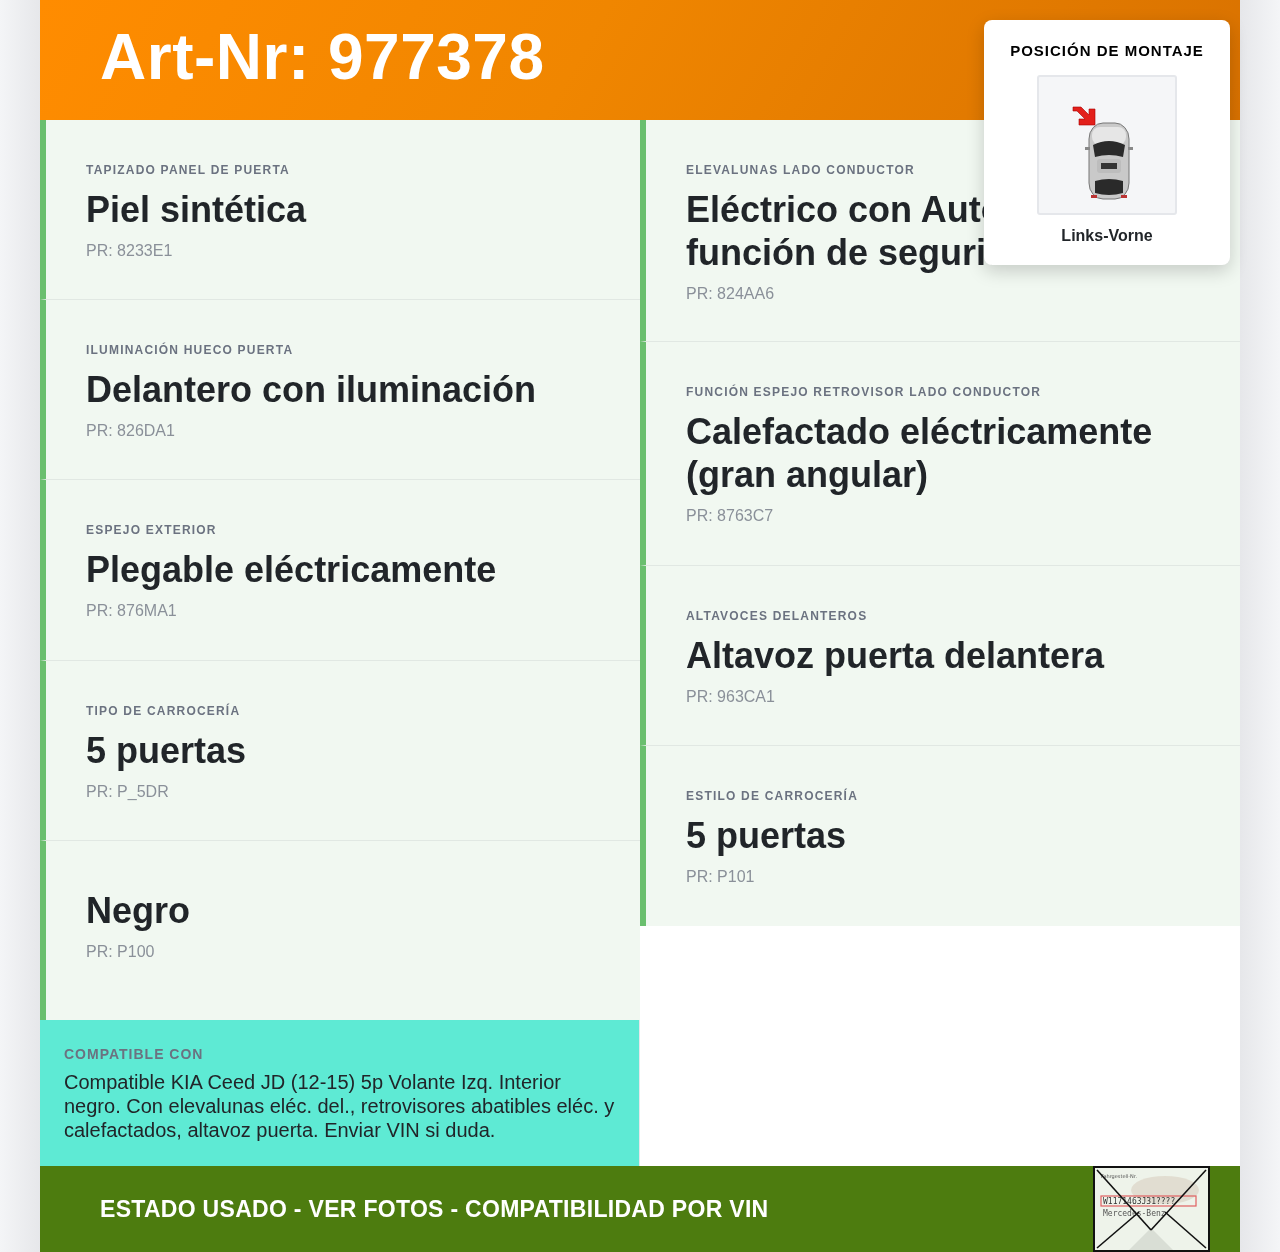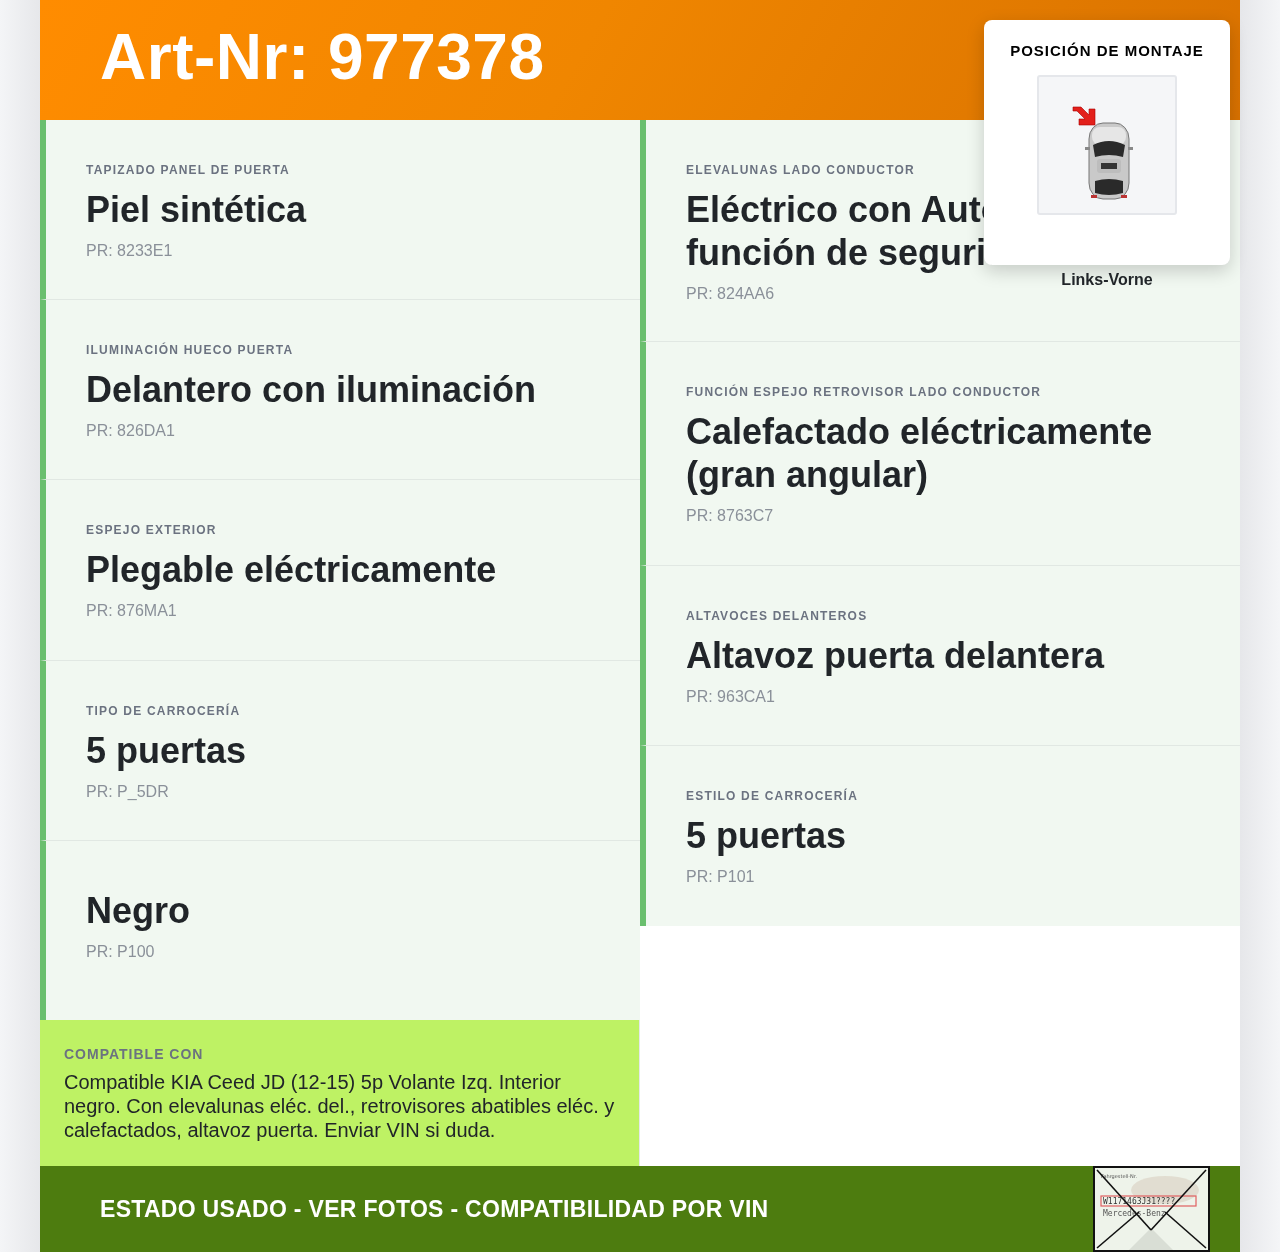--- a/index.html
+++ b/index.html
@@ -51,21 +51,21 @@
     }
     .card-value {
       font-size: 36px; font-weight: 700; color: #212529;
       line-height: 43px; margin-top: 8px;
     }
     .card-pr {
       font-size: 16px; color: #8a9099; line-height: 20px; margin-top: 10px;
     }
     .compat {
       position: absolute; left: 0; top: 1020px; width: 600px; height: 146px;
-      background: #bef264;
+      background: #5eead4;
       border-right: 1px solid #e5e7eb;
       padding: 26px 24px 0 24px;
     }
     .compat-label {
       font-size: 14px; font-weight: 700; color: #6b7280; letter-spacing: 1px;
       line-height: 16px;
     }
     .compat-text {
       font-size: 20px; color: #212529; line-height: 24px; margin-top: 8px;
       font-weight: 500;
@@ -95,21 +95,21 @@
       position: absolute; left: 0; top: 22px; width: 246px; text-align: center;
       color: #000000; font-size: 15px; font-weight: 700; letter-spacing: 1px;
       line-height: 18px;
     }
     .mount-image {
       position: absolute; left: 53px; top: 55px; width: 140px; height: 140px;
       background: #f5f6f8; border: 2px solid #e5e7eb; border-radius: 3px;
     }
     .mount-label {
       position: absolute; left: 0; top: 206px; width: 246px; text-align: center;
-      color: #212529; font-size: 16px; font-weight: 700; line-height: 20px; margin-top: 44px;
+      color: #212529; font-size: 16px; font-weight: 700; line-height: 20px;
     }
   </style>
 </head>
 <body>
 
 <div class="page-bg"></div>
 
 <div class="container">
 
   <div class="header">

